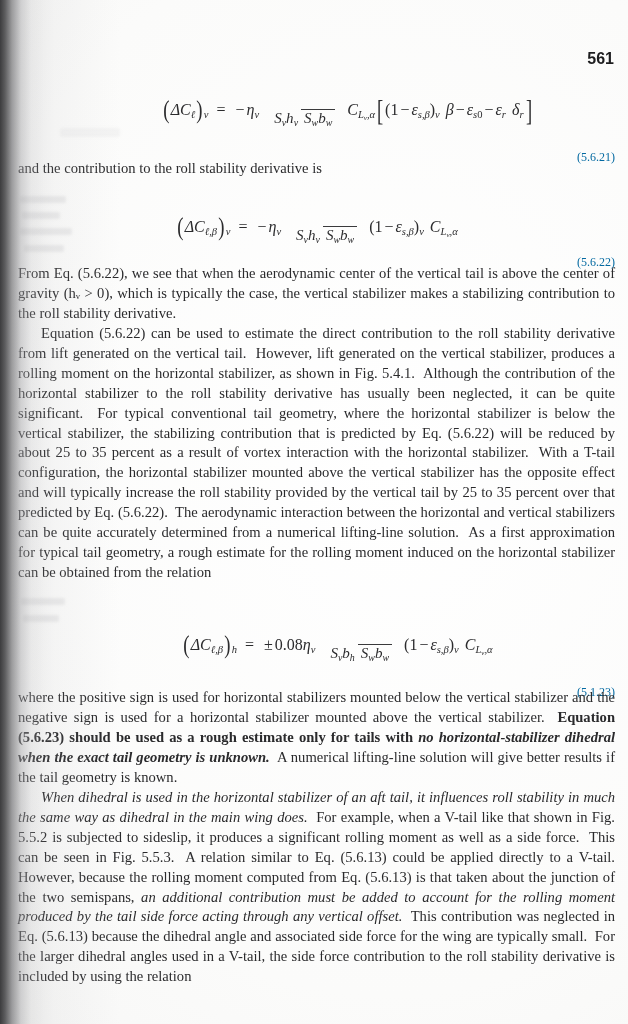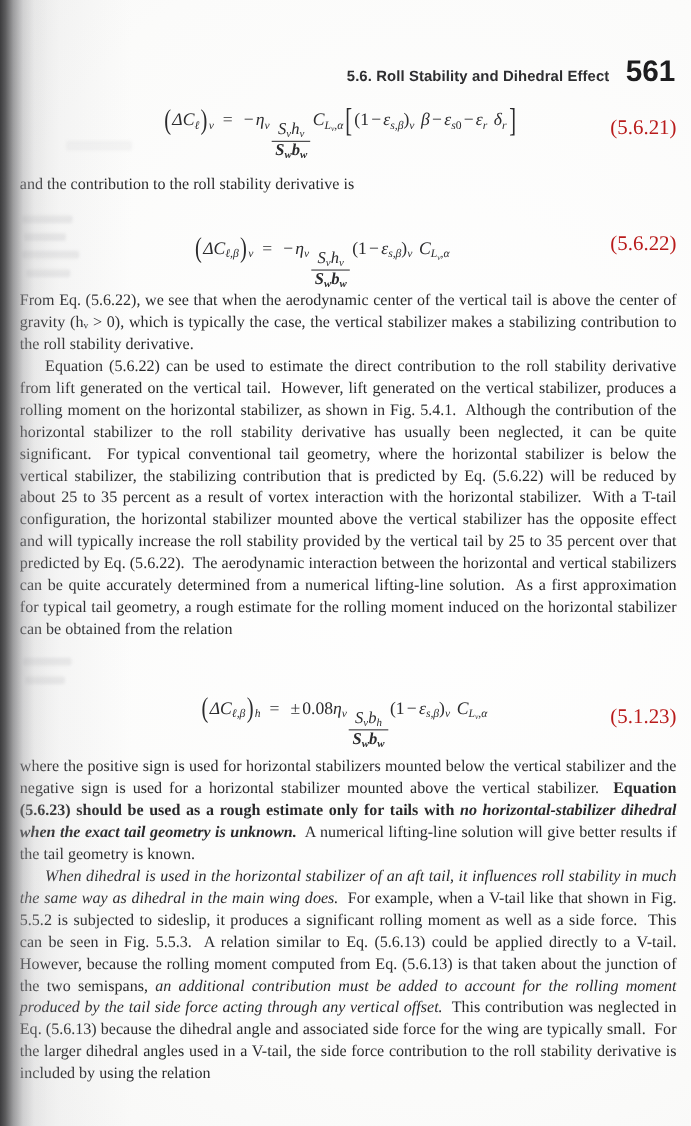--- a/index.html
+++ b/index.html
@@ -73,21 +73,21 @@
   }
   #header .head-title {
     font-family: "Liberation Sans", "DejaVu Sans", sans-serif;
     font-size: 13.5px;
     font-weight: bold;
     color: #2e2e30;
     letter-spacing: 0.1px;
   }
   #header .head-folio {
     font-family: "Liberation Sans", "DejaVu Sans", sans-serif;
-    font-size: 27px;
+    font-size: 16px;
     font-weight: bold;
     color: #1d1d1f;
   }
 
   
   .para {
     position: absolute;
     left: 18px;
     width: 597px;
     font-size: 14.6px;
@@ -113,23 +113,24 @@
   }
   .eq {
     position: absolute;
     font-size: 16px;
     color: #2b2b2d;
     white-space: nowrap;
   }
   .eqnum {
     position: absolute;
     right: 0;
-    font-size: 19px;
-    color: #b91c1c;
+    font-size: 12px;
+    color: #0369a1;
     white-space: nowrap;
+    margin-top: 44px;
   }
   
   .mi { font-style: italic; }
   .paren {
     display: inline-block;
     font-size: 26px;
     line-height: 0;
     vertical-align: -3px;
     font-style: normal;
     transform: scaleX(0.72);
@@ -143,58 +144,56 @@
     transform: scaleX(0.62);
   }
   sub {
     font-size: 0.66em;
     vertical-align: -0.28em;
     line-height: 0;
   }
   sub .mi { font-style: italic; }
   .frac {
     display: inline-flex;
-    flex-direction: column;
-    align-items: center;
+    flex-direction: row;
+    align-items: flex-end;
     vertical-align: -0.52em;
-    margin: 0 2px;
+    margin: 0 12px;
     font-size: 0.94em;
   }
   .frac .num { padding: 0 3px; }
   .frac .den {
     padding: 0 3px;
     border-top: 1px solid #3a3a3c;
     margin-top: 1px;
-    font-weight: bold;
   }
   .op { padding: 0 2px; }
   .eqsp { display: inline-block; width: 6px; }
 </style>
 </head>
 <body>
 
 <div id="page">
 
   <div id="paper-tone"></div>
 
   <div class="ghost" style="left:20px; top:196px; width:46px; height:7px;"></div>
   <div class="ghost" style="left:22px; top:212px; width:38px; height:7px;"></div>
   <div class="ghost" style="left:20px; top:228px; width:52px; height:7px;"></div>
   <div class="ghost" style="left:24px; top:245px; width:40px; height:7px;"></div>
   <div class="ghost" style="left:21px; top:598px; width:44px; height:7px;"></div>
   <div class="ghost" style="left:23px; top:615px; width:36px; height:7px;"></div>
   <div class="ghost" style="left:60px; top:128px; width:60px; height:9px; opacity:.5;"></div>
 
   <div id="header">
-    <div class="head-title">5.6. Roll Stability and Dihedral Effect</div>
     <div class="head-folio">561</div>
   </div>
 
   <div class="eqrow" style="top:101px;">
-    <div class="eq" style="left:130px; top:0;">
+    <div class="eq" style="left:144px; top:0;">
       <span class="paren">(</span><span class="mi">ΔC</span><sub><span class="mi">ℓ</span></sub><span class="paren">)</span><sub><span class="mi">v</span></sub><span class="eqsp"></span><span class="op">=</span><span class="eqsp"></span><span class="op">−</span><span class="mi">η</span><sub><span class="mi">v</span></sub><span class="frac">
           <span class="num"><span class="mi">S</span><sub><span class="mi">v</span></sub><span class="mi">h</span><sub><span class="mi">v</span></sub></span>
           <span class="den"><span class="mi">S</span><sub><span class="mi">w</span></sub><span class="mi">b</span><sub><span class="mi">w</span></sub></span>
         </span><span class="mi">C</span><sub><span class="mi">L</span><sub><span class="mi">v</span></sub><span class="mi">,α</span></sub><span class="bracket">[</span>(1<span class="op">−</span><span class="mi">ε</span><sub><span class="mi">s,β</span></sub>)<sub><span class="mi">v</span></sub><span class="eqsp"></span><span class="mi">β</span><span class="op">−</span><span class="mi">ε</span><sub><span class="mi">s</span>0</sub><span class="op">−</span><span class="mi">ε</span><sub><span class="mi">r</span></sub><span class="eqsp"></span><span class="mi">δ</span><sub><span class="mi">r</span></sub><span class="bracket">]</span>
     </div>
     <div class="eqnum" style="top:5px;">(5.6.21)</div>
   </div>
 
   <div class="para" style="top:159px; text-align:left;">and the contribution to the roll stability derivative is</div>
 

